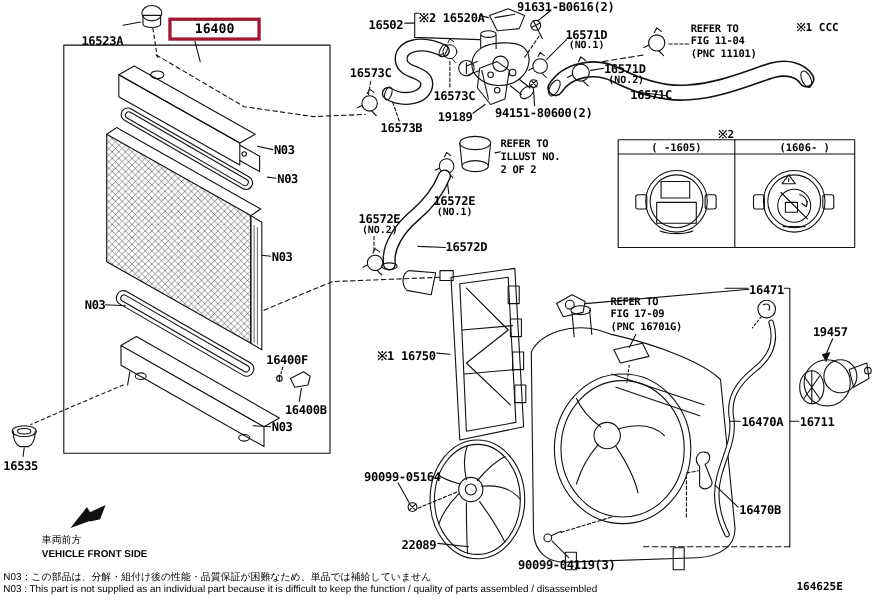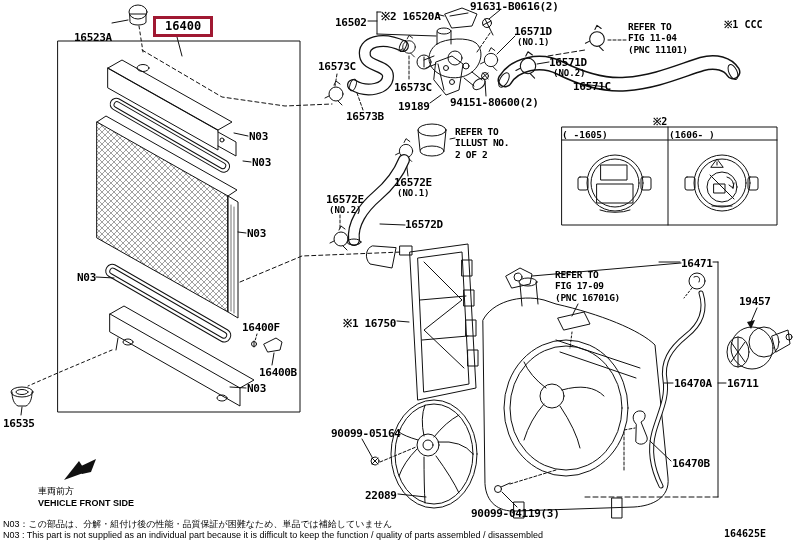--- a/index.html
+++ b/index.html
@@ -3,23 +3,23 @@
 <meta charset="utf-8">
 <style>
   html,body{margin:0;padding:0;background:#fff}
   .stage{position:relative;width:796px;height:549px;background:#fff;overflow:hidden;
          font-family:"DejaVu Sans Mono",monospace;color:#000}
   .art{position:absolute;left:0;top:0}
   .part{position:absolute;font:bold 11px "DejaVu Sans Mono",monospace;white-space:nowrap;letter-spacing:-.3px}
   .sub{position:absolute;font:bold 9px "DejaVu Sans Mono",monospace;white-space:nowrap}
   .refer{position:absolute;font:bold 9.5px "DejaVu Sans Mono",monospace;white-space:pre-line;line-height:1.2;letter-spacing:-.3px}
   .mark{position:absolute;font:bold 10px "DejaVu Sans Mono",monospace;white-space:nowrap}
-  .th{position:absolute;font:bold 9.5px "DejaVu Sans Mono",monospace;text-align:left;white-space:nowrap}
+  .th{position:absolute;font:bold 9.5px "DejaVu Sans Mono",monospace;text-align:center;white-space:nowrap}
   .note{position:absolute;font:9px "Liberation Sans",sans-serif;white-space:nowrap}
-  .hl{position:absolute;border:3px solid #a01832;background:#fff;padding:0 9px;
+  .hl{position:absolute;border:3px solid #a01832;background:#fff;padding:0 21px;
       font:bold 12px "DejaVu Sans Mono",monospace;line-height:15px}
   .doccode{position:absolute;font:bold 10px "DejaVu Sans Mono",monospace}
 </style>
 </head>
 <body>
 
 <div class="stage">
 
 <svg class="art" width="796" height="549" viewBox="0 0 796 549" stroke="#111" fill="none" stroke-width="1" stroke-linecap="round" stroke-linejoin="round">
   <defs>

